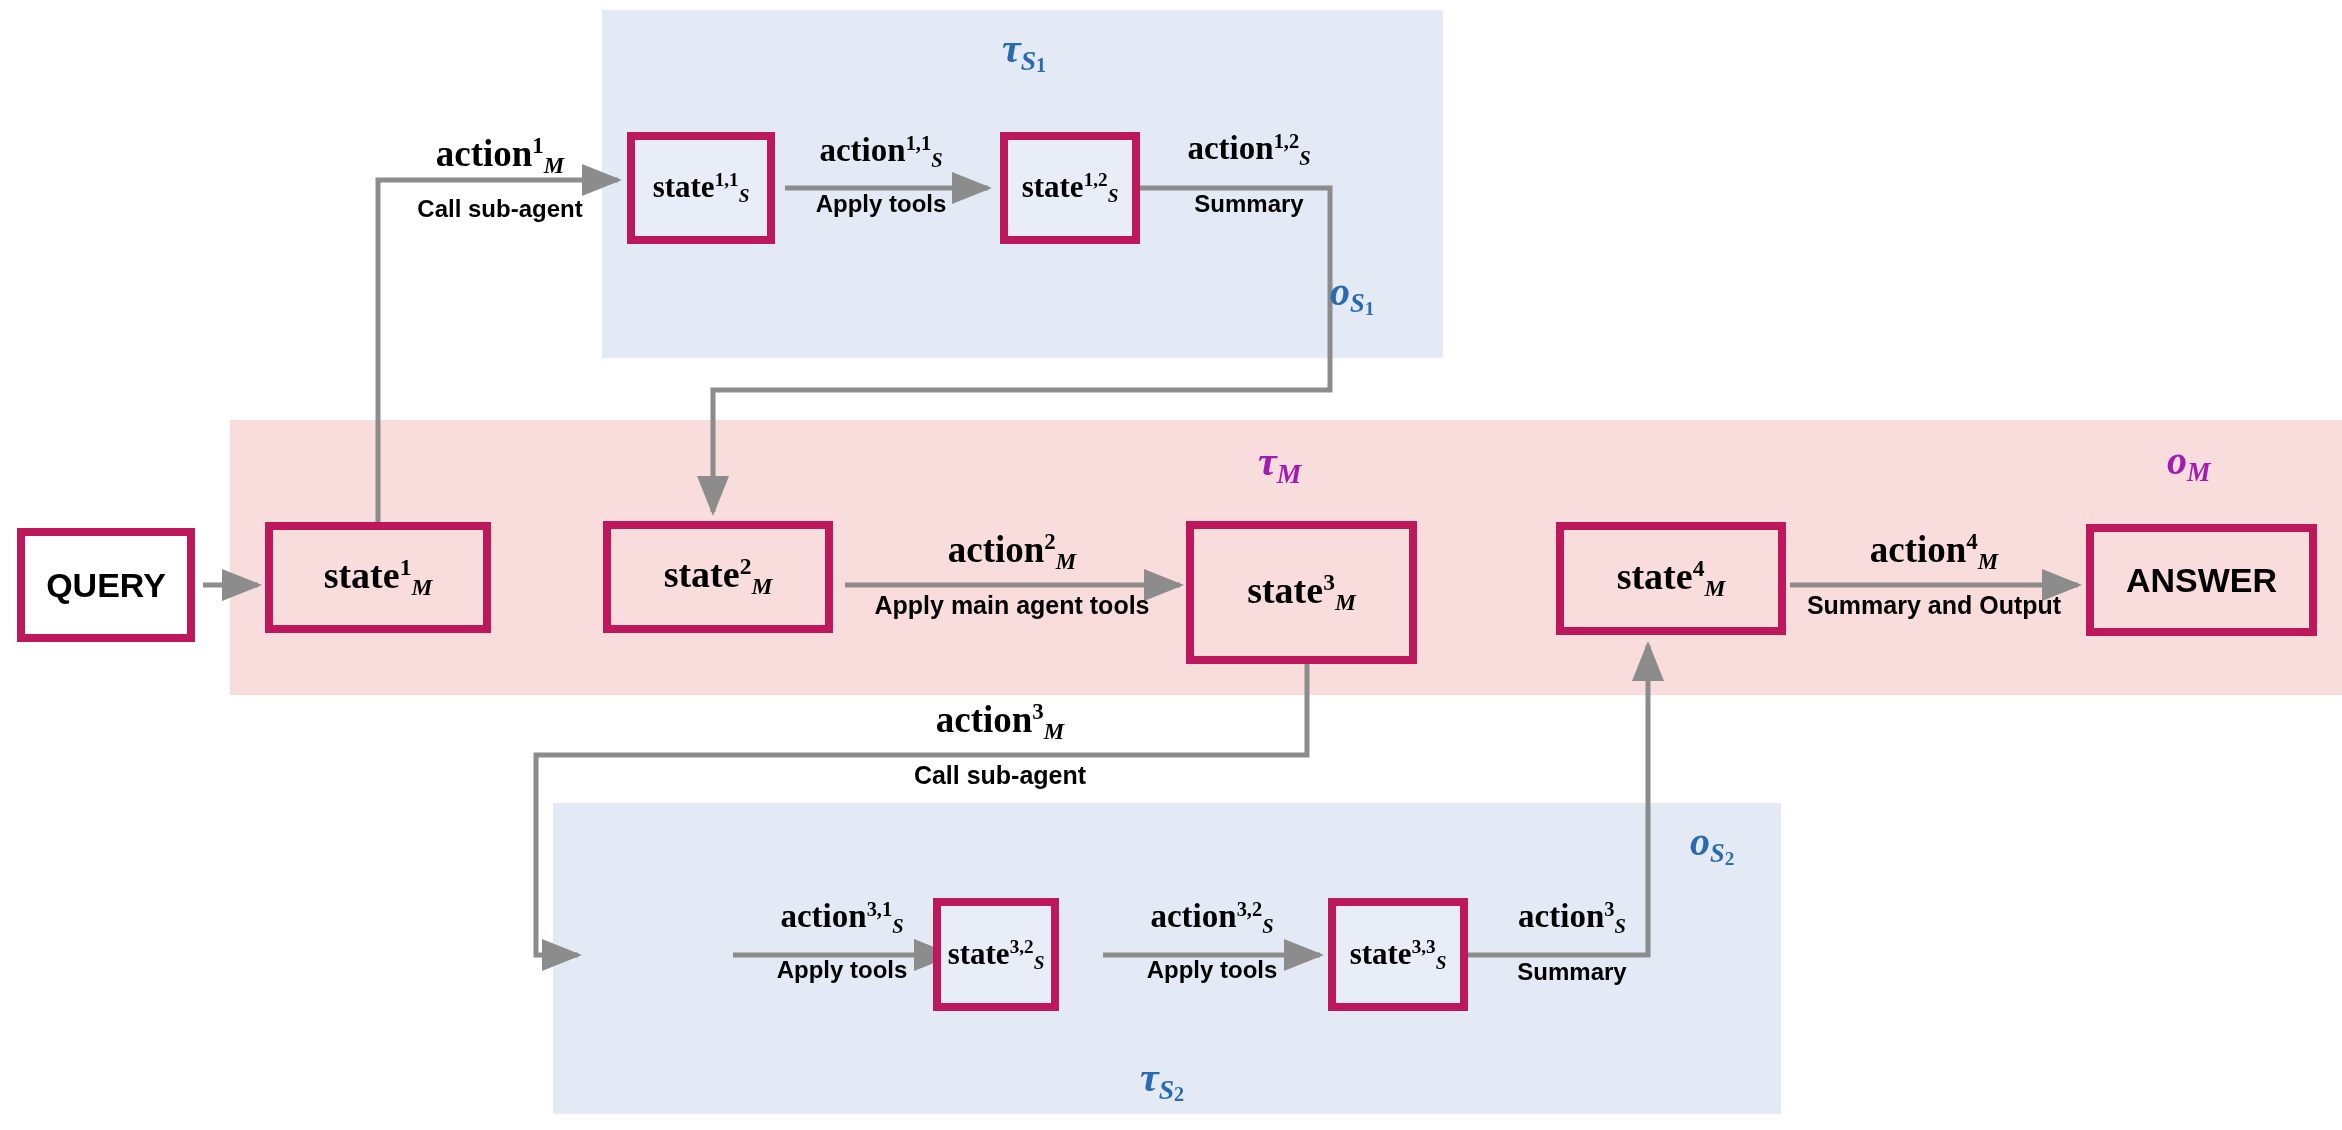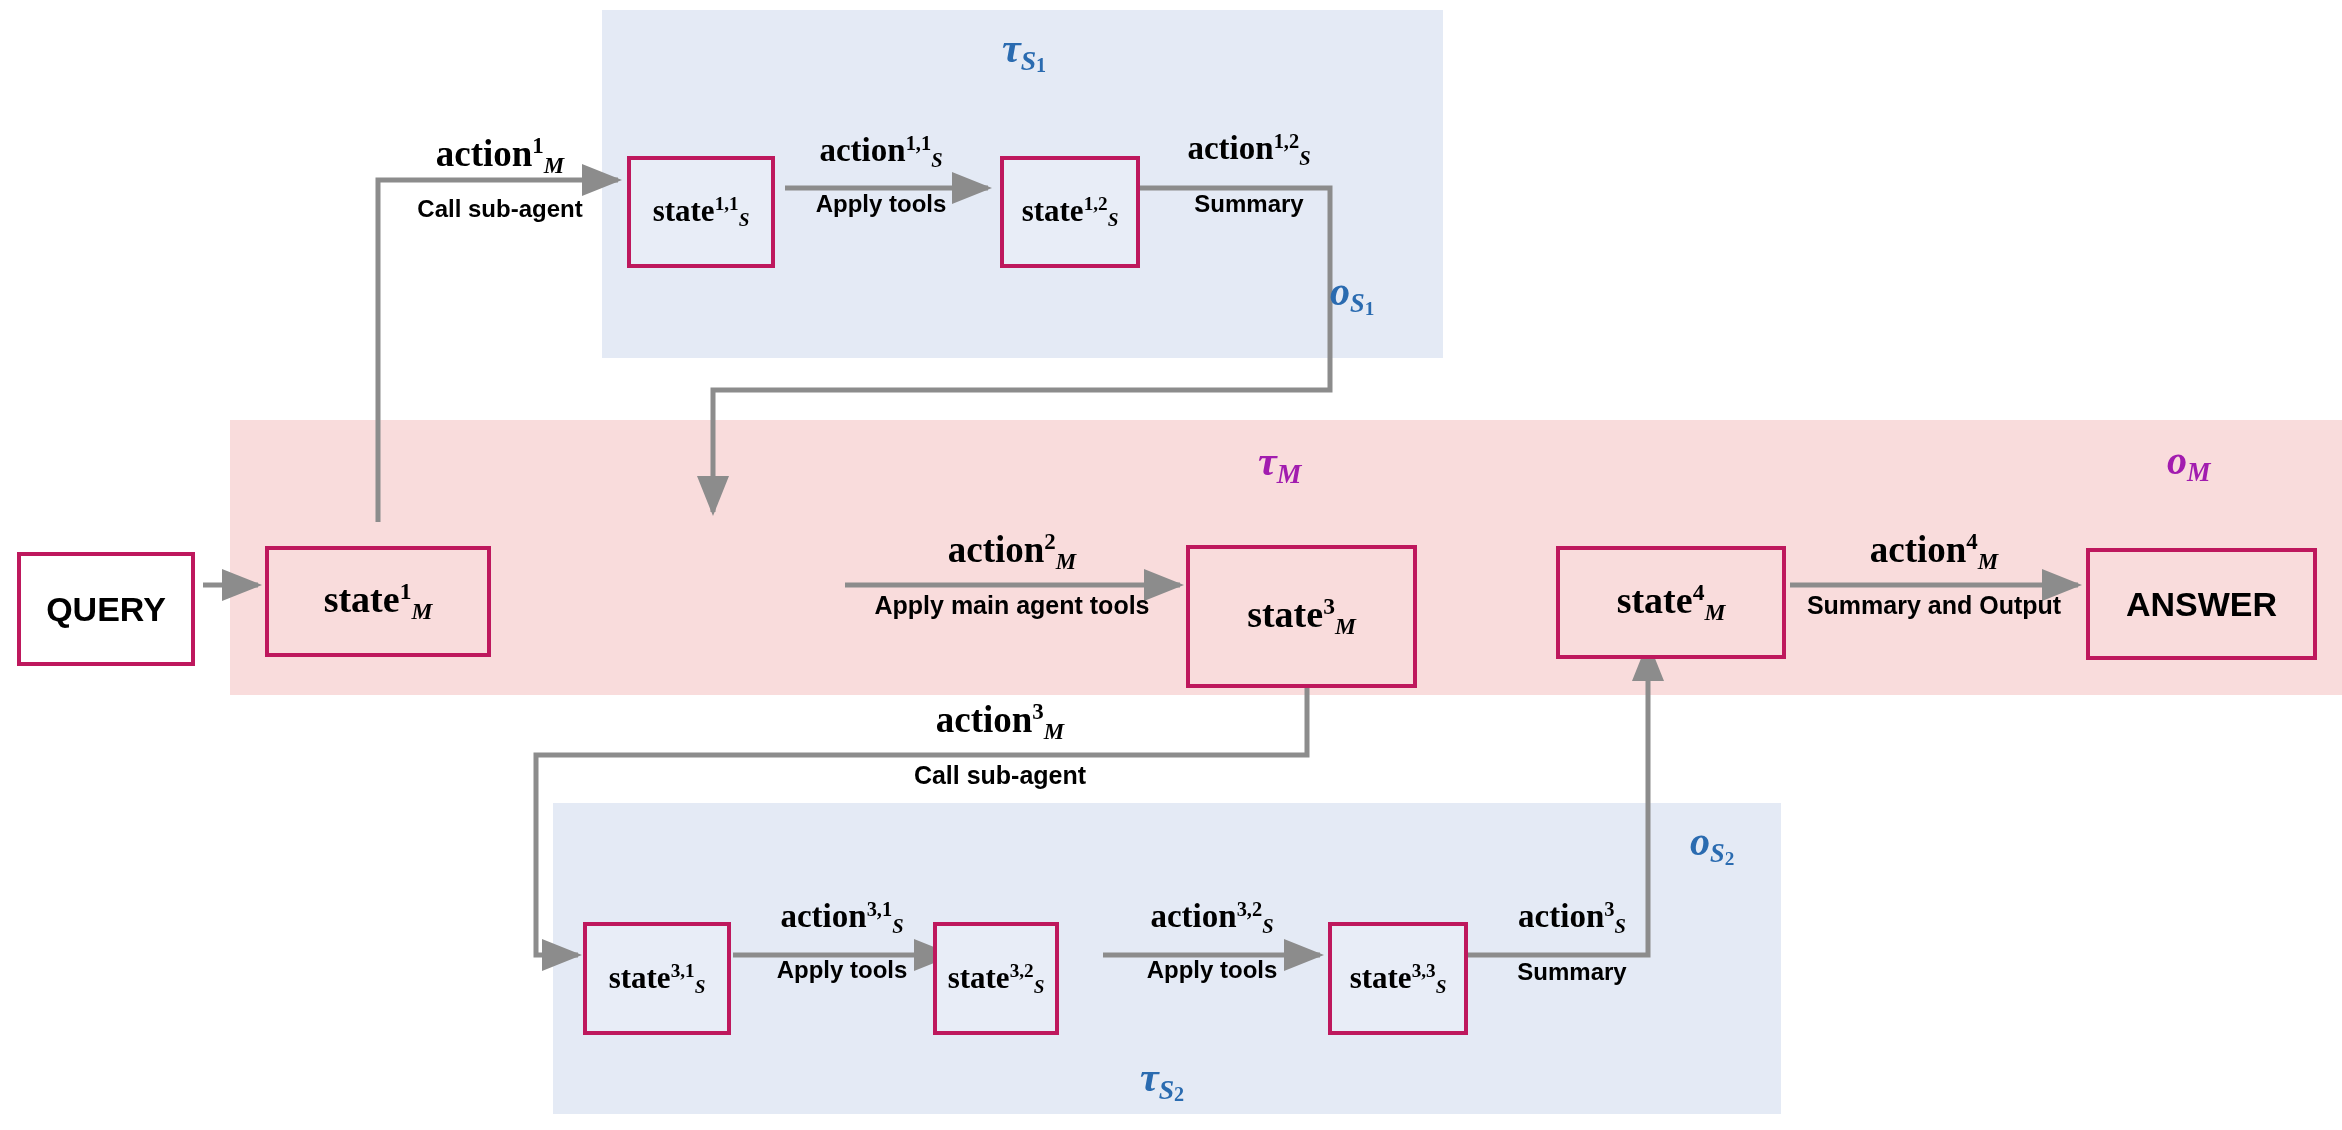--- a/index.html
+++ b/index.html
@@ -3,22 +3,22 @@
 <meta charset="utf-8">
 <style>
   html,body{margin:0;padding:0;background:#ffffff;}
   body{width:2342px;height:1130px;font-family:"Liberation Sans",sans-serif;}
   #stage{position:relative;width:2342px;height:1130px;overflow:hidden;background:#fff;}
 
   .band{position:absolute;}
   .band-sub{background:#e4eaf5;}
   .band-main{background:#f9dcdc;}
 
-  .node{position:absolute;box-sizing:border-box;border:4px solid #be185d;
-        display:flex;align-items:center;justify-content:center;margin-top:24px;}
+  .node{position:absolute;box-sizing:border-box;border:8px solid #be185d;
+        display:flex;align-items:center;justify-content:center;}
   .node-white{background:#ffffff;}
   .node-pink{background:#f9dcdc;}
   .node-blue{background:#e8edf7;}
 
   .nlabel{font-family:"Liberation Serif",serif;font-weight:bold;color:#000;
           white-space:nowrap;line-height:1;}
   .plain{font-family:"Liberation Sans",sans-serif;font-weight:bold;}
   .sup-up{vertical-align:0.55em;font-size:0.62em;}
   .sub-dn{vertical-align:-0.30em;font-size:0.62em;font-style:italic;}
 
@@ -76,20 +76,23 @@
   </svg>
 
   <div class="node node-white" style="left:17px;top:528px;width:178px;height:114px;">
     <span class="nlabel plain" style="font-size:34px;">QUERY</span>
   </div>
 
   <div class="node node-pink" style="left:265px;top:522px;width:226px;height:111px;">
     <span class="nlabel" style="font-size:38px;">state<span class="sup-up">1</span><span class="sub-dn">M</span></span>
   </div>
 
+  <div class="node node-pink" style="left:603px;top:521px;width:230px;height:112px;">
+    <span class="nlabel" style="font-size:38px;">state<span class="sup-up">2</span><span class="sub-dn">M</span></span>
+  </div>
 
   <div class="node node-pink" style="left:1186px;top:521px;width:231px;height:143px;">
     <span class="nlabel" style="font-size:38px;">state<span class="sup-up">3</span><span class="sub-dn">M</span></span>
   </div>
 
   <div class="node node-pink" style="left:1556px;top:522px;width:230px;height:113px;">
     <span class="nlabel" style="font-size:38px;">state<span class="sup-up">4</span><span class="sub-dn">M</span></span>
   </div>
 
   <div class="node node-pink" style="left:2086px;top:524px;width:231px;height:112px;">
@@ -97,23 +100,20 @@
   </div>
 
   <div class="node node-blue" style="left:627px;top:132px;width:148px;height:112px;">
     <span class="nlabel" style="font-size:31px;">state<span class="sup-up">1,1</span><span class="sub-dn">S</span></span>
   </div>
 
   <div class="node node-blue" style="left:1000px;top:132px;width:140px;height:112px;">
     <span class="nlabel" style="font-size:31px;">state<span class="sup-up">1,2</span><span class="sub-dn">S</span></span>
   </div>
 
-  <div class="node node-blue" style="left:583px;top:898px;width:148px;height:113px;">
-    <span class="nlabel" style="font-size:31px;">state<span class="sup-up">3,1</span><span class="sub-dn">S</span></span>
-  </div>
 
   <div class="node node-blue" style="left:933px;top:898px;width:126px;height:113px;">
     <span class="nlabel" style="font-size:31px;">state<span class="sup-up">3,2</span><span class="sub-dn">S</span></span>
   </div>
 
   <div class="node node-blue" style="left:1328px;top:898px;width:140px;height:113px;">
     <span class="nlabel" style="font-size:31px;">state<span class="sup-up">3,3</span><span class="sub-dn">S</span></span>
   </div>
 
   <div class="edgelabel" style="left:370px;top:132px;width:260px;">

